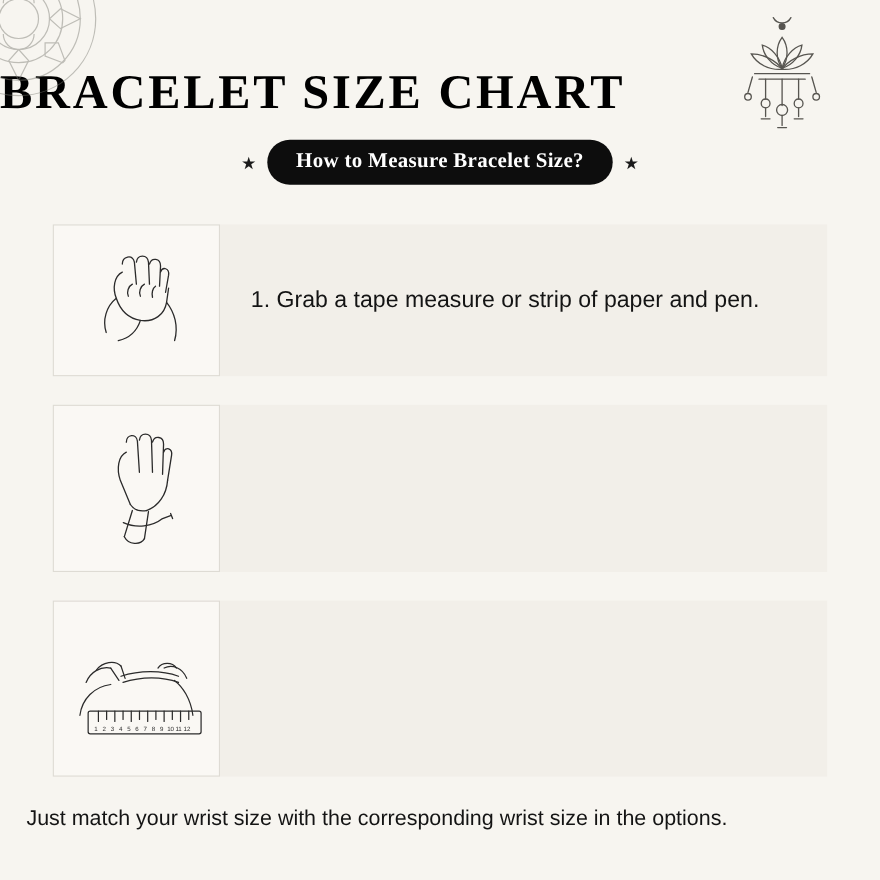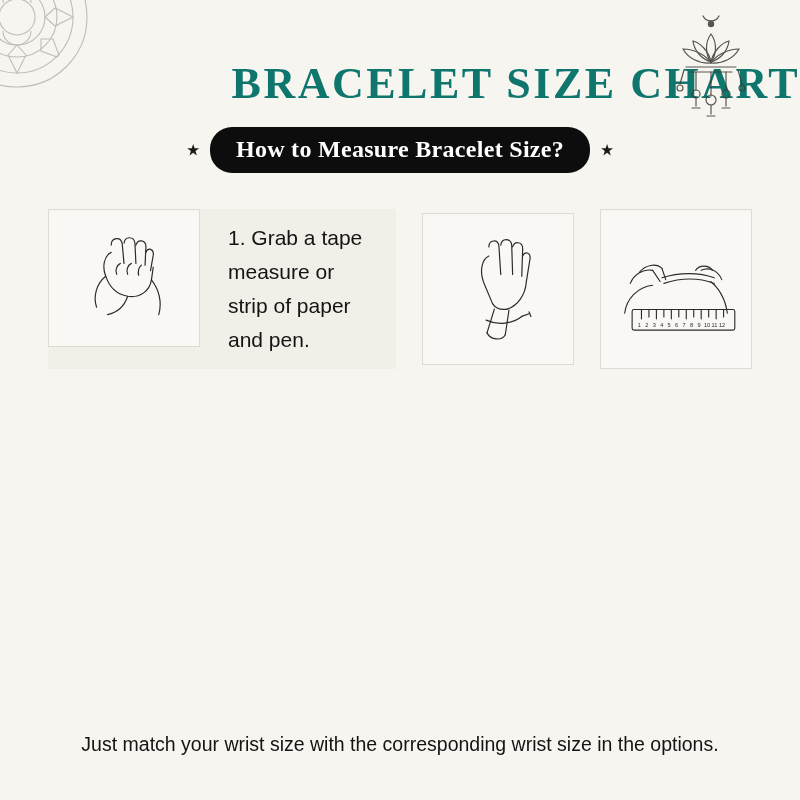--- a/index.html
+++ b/index.html
@@ -31,28 +31,28 @@
     top: 4px;
     right: 34px;
     width: 110px;
     height: 130px;
     opacity: 0.85;
     pointer-events: none;
   }
 
   
   .title {
-    text-align: right;
+    text-align: left;
     font-family: "Liberation Serif", serif;
     font-size: 44px;
     letter-spacing: 2.5px;
     font-weight: 700;
     margin: 0;
     padding-top: 58px;
-    color: #0f766e;
+    color: #000000;
   }
 
   .subtitle-row {
     display: flex;
     align-items: center;
     justify-content: center;
     gap: 10px;
     margin-top: 18px;
   }
   .flourish {
@@ -63,33 +63,32 @@
     user-select: none;
   }
   .flourish.left { transform: scaleX(-1); }
   .subtitle-pill {
     background: #0d0d0d;
     color: #ffffff;
     border-radius: 22px;
     padding: 9px 26px 10px 26px;
     font-family: "Liberation Serif", serif;
     font-weight: 700;
-    font-size: 24px;
+    font-size: 19px;
     letter-spacing: 0.3px;
     white-space: nowrap;
   }
 
   
   .steps {
     margin-top: 36px;
     padding: 0 48px;
     display: flex;
-    flex-direction: row;
+    flex-direction: column;
     gap: 26px;
-    align-items: center;
   }
   .step {
     display: flex;
     align-items: stretch;
     background: #f2efe9;
   }
   .step-figure {
     flex: 0 0 152px;
     background: #faf8f4;
     border: 1px solid #dedbd4;
@@ -111,21 +110,20 @@
   .step-1 .step-figure { height: 138px; }
   .step-2 .step-figure { height: 152px; }
   .step-3 .step-figure { height: 160px; }
 
   
   .footer-note {
     position: absolute;
     left: 0;
     right: 0;
     bottom: 44px;
-    text-align: center;
     font-size: 19.5px;
     color: #141414;
     padding: 0 24px;
   }
 </style>
 </head>
 <body>
 
 <div class="ornament-mandala">
   <svg viewBox="0 0 150 150" width="150" height="150">

